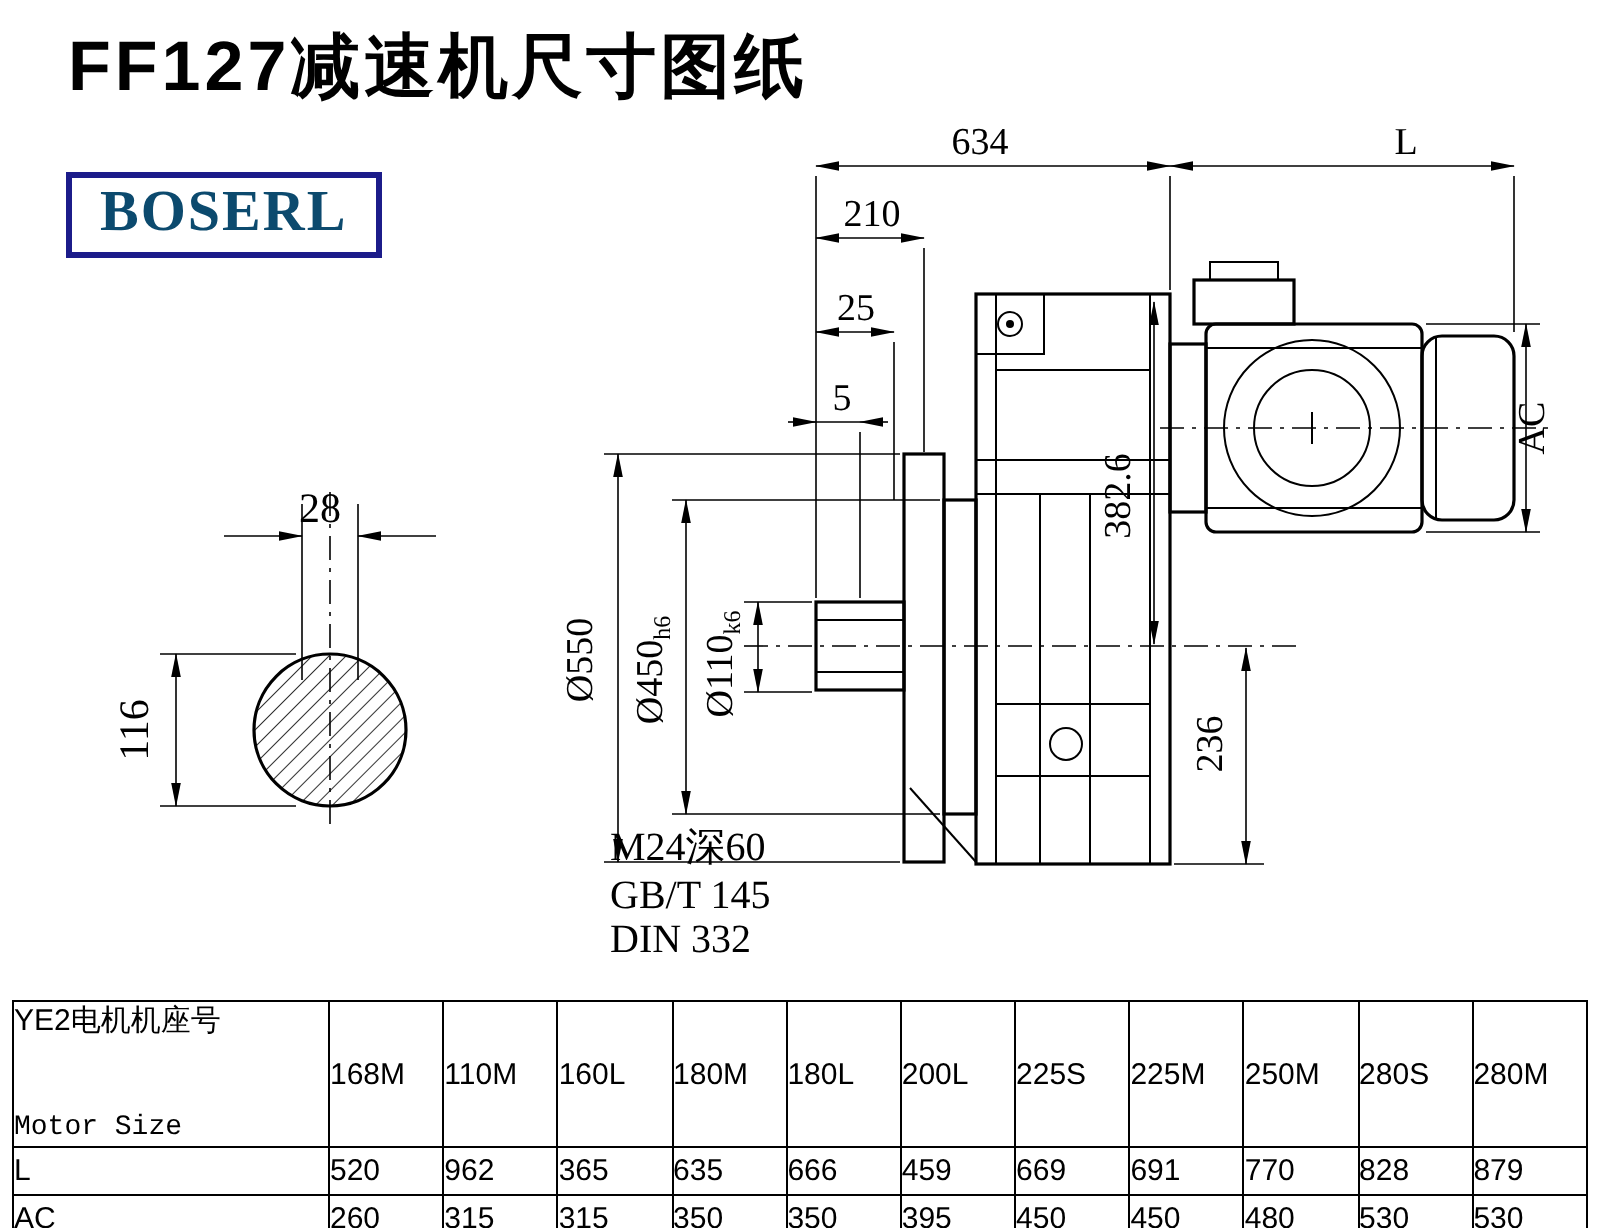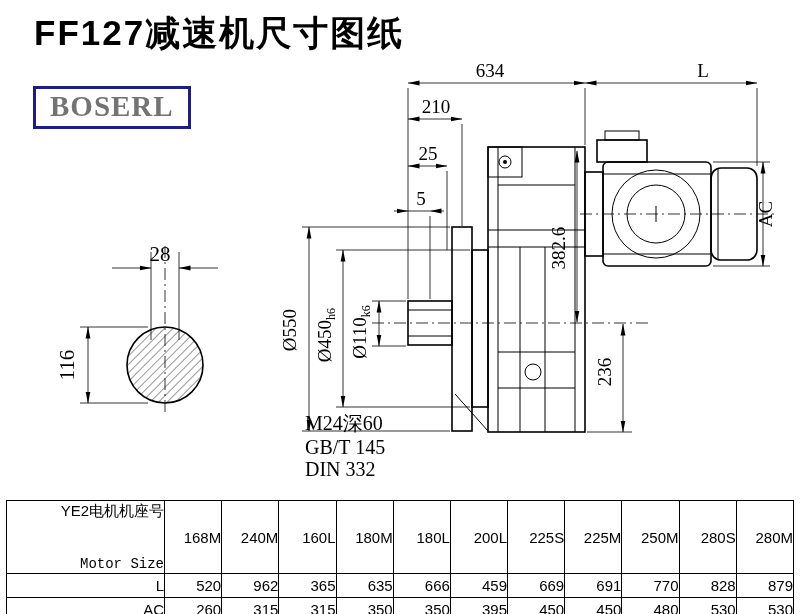--- a/index.html
+++ b/index.html
@@ -3,37 +3,37 @@
 <meta charset="utf-8">
 <style>
   html,body{margin:0;padding:0;background:#fff;}
   .page{position:relative;width:800px;height:614px;background:#fff;overflow:hidden;
         font-family:"Liberation Sans",sans-serif;color:#000;}
   .page-title{position:absolute;left:34px;top:10px;margin:0;font-size:35px;font-weight:bold;
         letter-spacing:2px;font-family:"Liberation Sans",sans-serif;}
   .brand-box{position:absolute;left:33px;top:86px;padding:1px 14px 3px 14px;
         border:3px solid #1c1c8a;background:#fff;}
   .brand-box span{font-family:"Liberation Serif",serif;font-size:29px;font-weight:bold;
-        color:#737373;letter-spacing:1px;}
+        color:#0c4a6e;letter-spacing:1px;}
   svg.drawing{position:absolute;left:0;top:0;}
   
   .thick{stroke:#000;stroke-width:1.6;fill:none;}
   .thin{stroke:#000;stroke-width:1;fill:none;}
   .ext{stroke:#000;stroke-width:0.8;fill:none;}
   .dim{stroke:#000;stroke-width:0.8;fill:none;}
   .cl{stroke:#000;stroke-width:0.8;fill:none;stroke-dasharray:12 4 2 4;}
   svg text{fill:#000;}
   .dtxt{font-family:"Liberation Serif",serif;font-size:19px;}
   .big{font-size:21px;}
   .note{font-size:20px;}
   .sub{font-size:12px;}
   
   .dim-table{position:absolute;left:6px;top:500px;width:788px;border-collapse:collapse;
         table-layout:fixed;font-size:15px;}
-  .dim-table th,.dim-table td{border:1px solid #000;text-align:right;vertical-align:middle;
+  .dim-table th,.dim-table td{border:1px solid #000;text-align:left;vertical-align:middle;
         padding:0;font-weight:normal;height:23px;overflow:hidden;}
   .dim-table tr.header th{height:38px;}
   .hdr-cn{font-size:15px;line-height:19px;}
   .hdr-en{font-family:"Liberation Mono",monospace;font-size:14px;line-height:17px;margin-top:36px;}
 </style>
 </head>
 <body>
 
 <div class="page">
 
@@ -183,21 +183,21 @@
         <col>
         <col>
     </colgroup>
     <tbody>
       <tr class="header">
         <th>
           <div class="hdr-cn">YE2电机机座号</div>
           <div class="hdr-en">Motor Size</div>
         </th>
         <th>168M</th>
-        <th>240M</th>
+        <th>110M</th>
         <th>160L</th>
         <th>180M</th>
         <th>180L</th>
         <th>200L</th>
         <th>225S</th>
         <th>225M</th>
         <th>250M</th>
         <th>280S</th>
         <th>280M</th>
       </tr>

